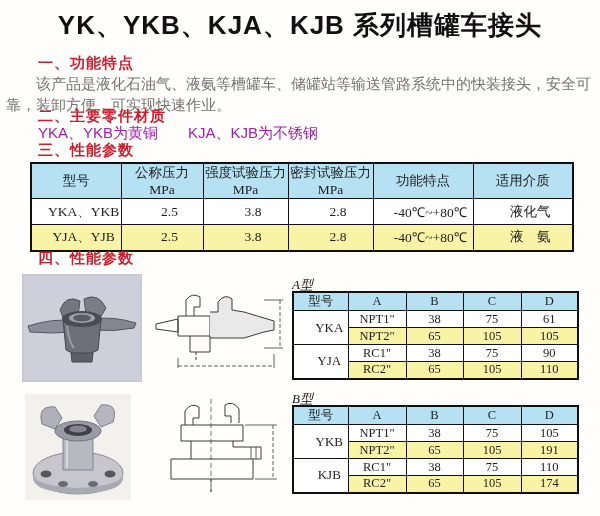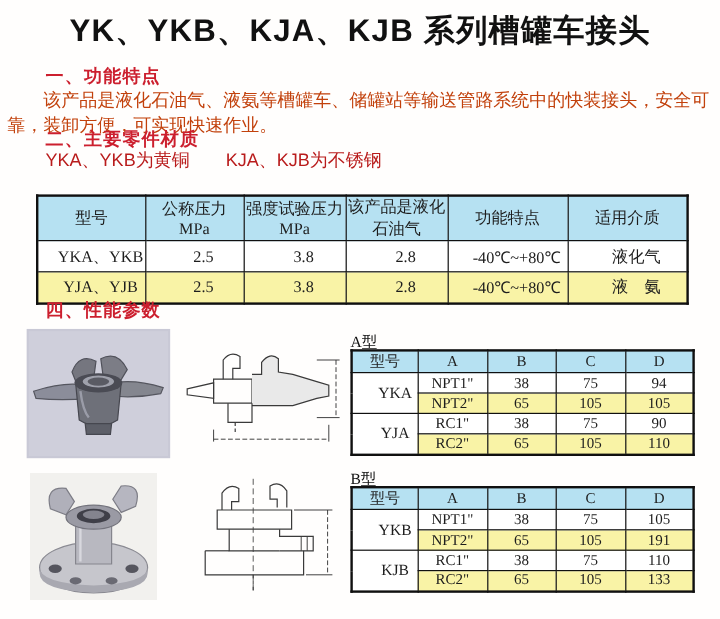--- a/index.html
+++ b/index.html
@@ -13,36 +13,36 @@
     top:8px; left:0; width:600px; text-align:center;
     font-size:26px; font-weight:bold; color:#111; letter-spacing:1px;
   }
   .sec-heading { font-size:15px; font-weight:bold; color:#cc1f2e; letter-spacing:1px; }
   .h1 { top:54px; left:38px;text-align:right; }
   .h2 { top:107px; left:38px; }
   .h3 { top:141px; left:38px; }
   .h4 { top:249px; left:38px; }
   .para {
     top:73px; left:6px; width:588px; font-size:15px; line-height:21px;
-    text-indent:2em; color:#c2410c;
-  }
-  .materials { top:124px; left:38px; font-size:15px; color:#b91c1c; }
+    text-indent:2em; color:#737373;
+  }
+  .materials { top:124px; left:38px; font-size:15px; color:#a21caf; }
 
   table { border-collapse:collapse; table-layout:fixed; background:#fff; }
   .perf-table { top:162px; left:30px; width:542px;
     font-family:"Liberation Serif", serif; font-size:13.5px; }
   .perf-table table { width:542px; border:2px solid #101010; }
   .perf-table th, .perf-table td {
     border:1px solid #101010; text-align:center; vertical-align:middle; padding:0;
   }
   .perf-table th { height:25px; background:#b6e1f2; font-weight:normal; }
   .perf-table td { height:26px;padding-left:15px; }
   tr.row-yellow td { background:#f9f3a6;font-family:Liberation Serif, serif; }
 
-  .dim-label { font-family:"Liberation Serif", serif; font-size:13px; color:#111; }
+  .dim-label { font-family:"Liberation Serif", serif; font-size:13px; color:#111;font-style:italic; }
   .lblA { top:276px; left:292px; }
   .lblB { top:390px; left:292px; }
   .dim-table { font-family:"Liberation Serif", serif; font-size:12.5px; }
   .dim-table table { width:285px; border:2px solid #101010; }
   .dim-table th, .dim-table td {
     border:1px solid #101010; text-align:center; vertical-align:middle; padding:0;
   }
   .dim-table th { height:18px; background:#b6e1f2; font-weight:normal; }
   .dim-table td { height:17px; }
   .dim-table td.model { background:#fff; font-size:13px;padding-left:17px; }
@@ -61,29 +61,30 @@
 <div id="page">
 
   <div class="abs doc-title">YK、YKB、KJA、KJB 系列槽罐车接头</div>
 
   <div class="abs sec-heading h1">一、功能特点</div>
   <div class="abs para">该产品是液化石油气、液氨等槽罐车、储罐站等输送管路系统中的快装接头，安全可靠，装卸方便，可实现快速作业。</div>
 
   <div class="abs sec-heading h2">二、主要零件材质</div>
   <div class="abs materials">YKA、YKB为黄铜　　KJA、KJB为不锈钢</div>
 
+  <div class="abs sec-heading h3">三、性能参数</div>
 
   <div class="abs perf-table">
     <table>
       <tbody>
           <tr>
         <th style="width:90px">型号</th>
         <th style="width:82px">公称压力 MPa</th>
         <th style="width:85px">强度试验压力MPa</th>
-        <th style="width:85px">该产品是液化石油气</th>
+        <th style="width:85px">密封试验压力MPa</th>
         <th style="width:100px">功能特点</th>
         <th style="width:100px">适用介质</th>
       </tr>
       <tr>
         <td>YKA、YKB</td>
         <td>2.5</td>
         <td>3.8</td>
         <td>2.8</td>
         <td>-40℃~+80℃</td>
         <td>液化气</td>
@@ -142,21 +143,21 @@
         <th style="width:58px">A</th>
         <th style="width:57px">B</th>
         <th style="width:58px">C</th>
         <th style="width:57px">D</th>
       </tr>
       <tr>
         <td class="model" rowspan="2">YKA</td>
         <td>NPT1"</td>
         <td>38</td>
         <td>75</td>
-        <td>94</td>
+        <td>61</td>
       </tr>
       <tr class="row-yellow">
         <td>NPT2"</td>
         <td>65</td>
         <td>105</td>
         <td>105</td>
       </tr>
       <tr>
         <td class="model" rowspan="2">YJA</td>
         <td>RC1"</td>
@@ -237,19 +238,19 @@
         <td class="model" rowspan="2">KJB</td>
         <td>RC1"</td>
         <td>38</td>
         <td>75</td>
         <td>110</td>
       </tr>
       <tr class="row-yellow">
         <td>RC2"</td>
         <td>65</td>
         <td>105</td>
-        <td>133</td>
+        <td>174</td>
       </tr>
     </tbody>
       </table>
   </div>
 
 </div>
 
 </body></html>

